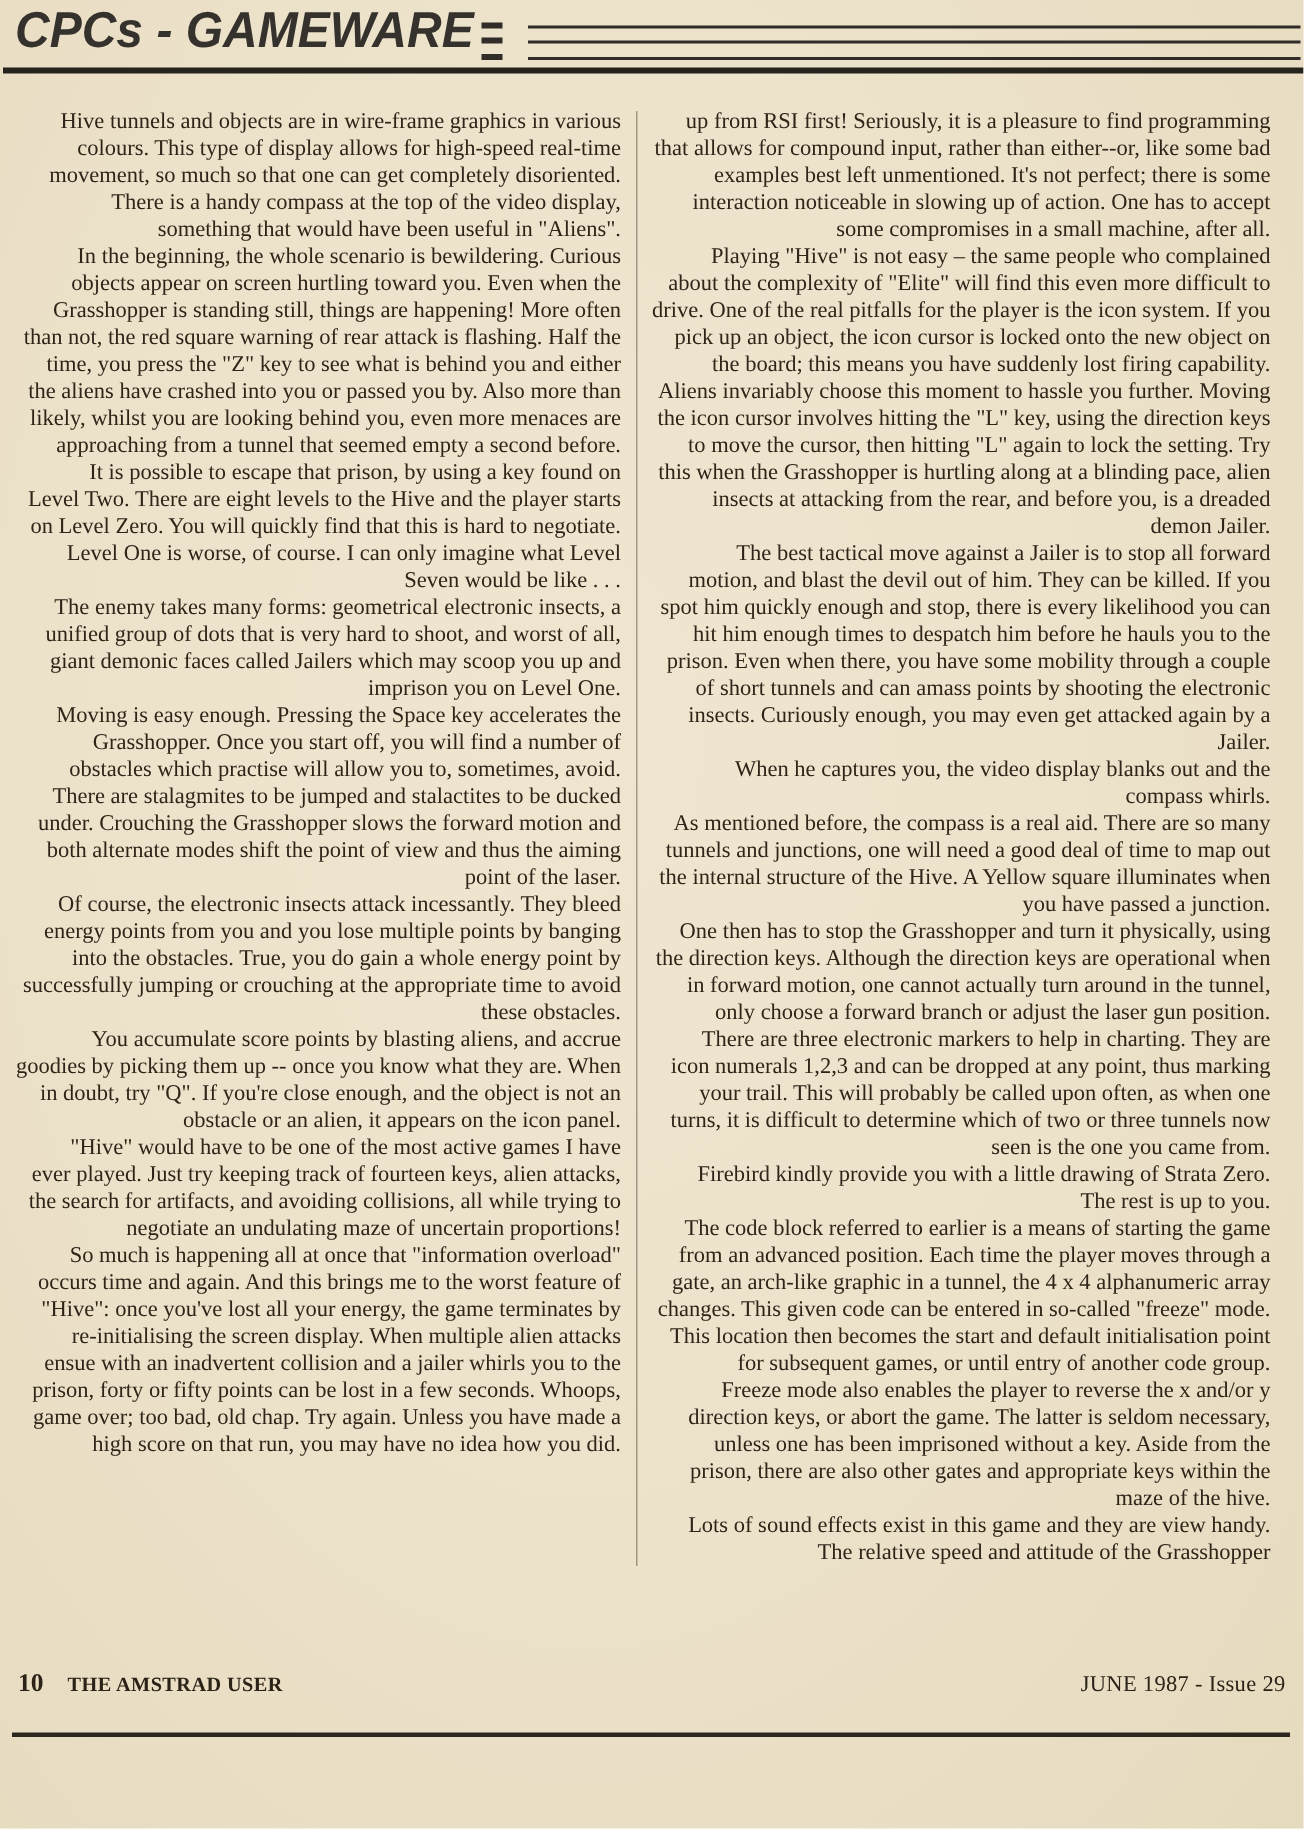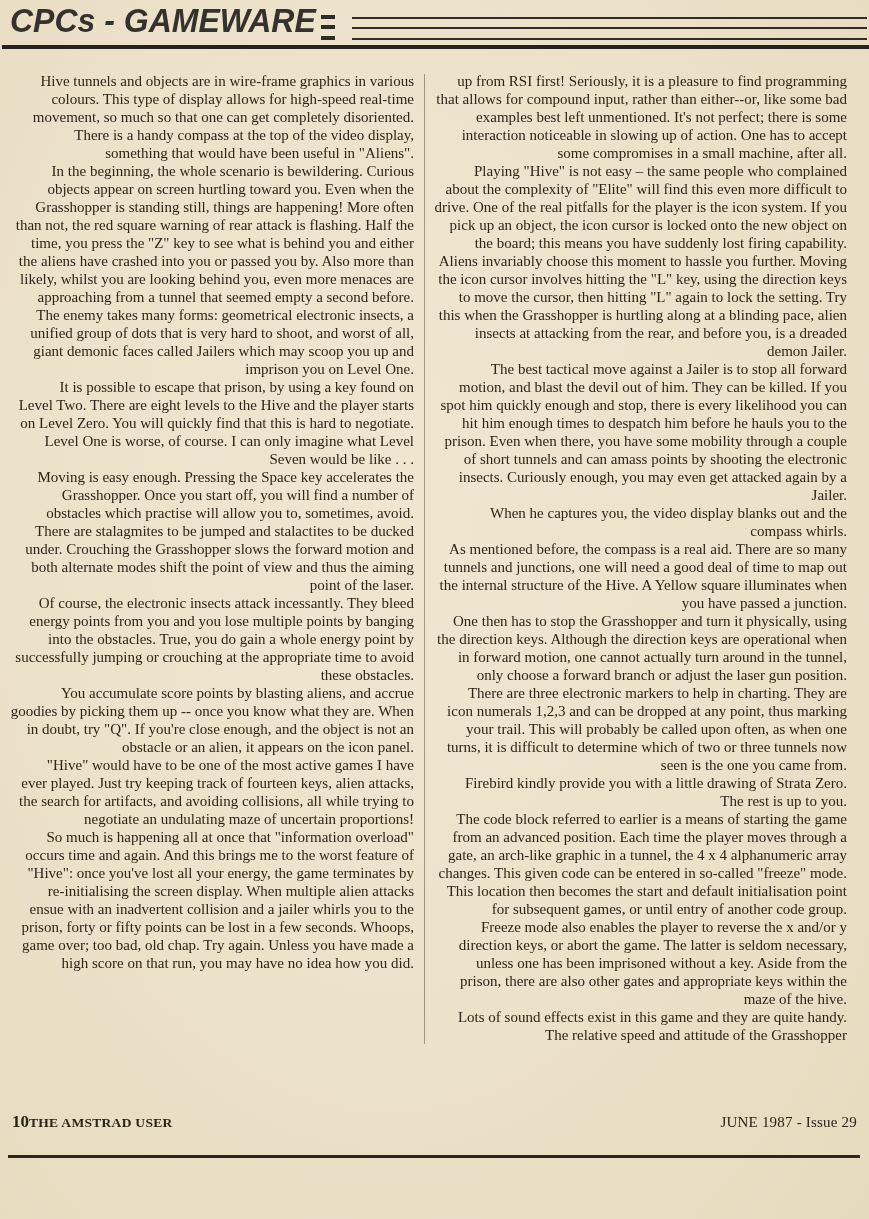--- a/index.html
+++ b/index.html
@@ -39,62 +39,62 @@
   .para.no-indent { text-indent: 0; }
 
   
   .bottom-rule { position: absolute; left: 8px; right: 9px; top: 1155px; height: 3px; background: #2b2620; }
   .footer {
     position: absolute; left: 12px; right: 12px; top: 1112px;
     display: flex; justify-content: space-between; align-items: baseline;
   }
   .footer-left { display: flex; align-items: baseline; }
   .page-number { font-size: 17px; font-weight: bold; color: #2b2317; }
-  .magazine-name { font-size: 13.5px; font-weight: bold; letter-spacing: 0.3px; color: #2b2317; }
+  .magazine-name { font-size: 13.5px; font-weight: bold; letter-spacing: 0.3px; margin-left: 16px; color: #2b2317; }
   .issue-label { font-size: 15px; font-weight: normal; letter-spacing: 0.2px; color: #2b2317; }
 </style>
 </head>
 <body>
 
 <div class="header">
   <div class="masthead">CPCs - GAMEWARE</div>
   <div class="hdash d1"></div>
   <div class="hdash d2"></div>
   <div class="hdash d3"></div>
   <div class="hline l1"></div>
   <div class="hline l2"></div>
   <div class="hline l3"></div>
   <div class="thick-rule"></div>
 </div>
 
 <div class="columns">
   <div class="col left">
       <p class="para">Hive tunnels and objects are in wire-frame graphics in various colours. This type of display allows for high-speed real-time movement, so much so that one can get completely disoriented. There is a handy compass at the top of the video display, something that would have been useful in "Aliens".</p>
       <p class="para">In the beginning, the whole scenario is bewildering. Curious objects appear on screen hurtling toward you. Even when the Grasshopper is standing still, things are happening! More often than not, the red square warning of rear attack is flashing. Half the time, you press the "Z" key to see what is behind you and either the aliens have crashed into you or passed you by. Also more than likely, whilst you are looking behind you, even more menaces are approaching from a tunnel that seemed empty a second before.</p>
+      <p class="para">It is possible to escape that prison, by using a key found on Level Two. There are eight levels to the Hive and the player starts on Level Zero. You will quickly find that this is hard to negotiate. Level One is worse, of course. I can only imagine what Level Seven would be like . . .</p>
       <p class="para">The enemy takes many forms: geometrical electronic insects, a unified group of dots that is very hard to shoot, and worst of all, giant demonic faces called Jailers which may scoop you up and imprison you on Level One.</p>
-      <p class="para">It is possible to escape that prison, by using a key found on Level Two. There are eight levels to the Hive and the player starts on Level Zero. You will quickly find that this is hard to negotiate. Level One is worse, of course. I can only imagine what Level Seven would be like . . .</p>
       <p class="para">Moving is easy enough. Pressing the Space key accelerates the Grasshopper. Once you start off, you will find a number of obstacles which practise will allow you to, sometimes, avoid. There are stalagmites to be jumped and stalactites to be ducked under. Crouching the Grasshopper slows the forward motion and both alternate modes shift the point of view and thus the aiming point of the laser.</p>
       <p class="para">Of course, the electronic insects attack incessantly. They bleed energy points from you and you lose multiple points by banging into the obstacles. True, you do gain a whole energy point by successfully jumping or crouching at the appropriate time to avoid these obstacles.</p>
       <p class="para">You accumulate score points by blasting aliens, and accrue goodies by picking them up -- once you know what they are. When in doubt, try "Q". If you're close enough, and the object is not an obstacle or an alien, it appears on the icon panel.</p>
       <p class="para">"Hive" would have to be one of the most active games I have ever played. Just try keeping track of fourteen keys, alien attacks, the search for artifacts, and avoiding collisions, all while trying to negotiate an undulating maze of uncertain proportions!</p>
       <p class="para">So much is happening all at once that "information overload" occurs time and again. And this brings me to the worst feature of "Hive": once you've lost all your energy, the game terminates by re-initialising the screen display. When multiple alien attacks ensue with an inadvertent collision and a jailer whirls you to the prison, forty or fifty points can be lost in a few seconds. Whoops, game over; too bad, old chap. Try again. Unless you have made a high score on that run, you may have no idea how you did.</p>
     </div>
   <div class="col-divider"></div>
   <div class="col right">
       <p class="para no-indent">up from RSI first! Seriously, it is a pleasure to find programming that allows for compound input, rather than either--or, like some bad examples best left unmentioned. It's not perfect; there is some interaction noticeable in slowing up of action. One has to accept some compromises in a small machine, after all.</p>
       <p class="para">Playing "Hive" is not easy – the same people who complained about the complexity of "Elite" will find this even more difficult to drive. One of the real pitfalls for the player is the icon system. If you pick up an object, the icon cursor is locked onto the new object on the board; this means you have suddenly lost firing capability. Aliens invariably choose this moment to hassle you further. Moving the icon cursor involves hitting the "L" key, using the direction keys to move the cursor, then hitting "L" again to lock the setting. Try this when the Grasshopper is hurtling along at a blinding pace, alien insects at attacking from the rear, and before you, is a dreaded demon Jailer.</p>
       <p class="para">The best tactical move against a Jailer is to stop all forward motion, and blast the devil out of him. They can be killed. If you spot him quickly enough and stop, there is every likelihood you can hit him enough times to despatch him before he hauls you to the prison. Even when there, you have some mobility through a couple of short tunnels and can amass points by shooting the electronic insects. Curiously enough, you may even get attacked again by a Jailer.</p>
       <p class="para">When he captures you, the video display blanks out and the compass whirls.</p>
       <p class="para">As mentioned before, the compass is a real aid. There are so many tunnels and junctions, one will need a good deal of time to map out the internal structure of the Hive. A Yellow square illuminates when you have passed a junction.</p>
       <p class="para">One then has to stop the Grasshopper and turn it physically, using the direction keys. Although the direction keys are operational when in forward motion, one cannot actually turn around in the tunnel, only choose a forward branch or adjust the laser gun position.</p>
       <p class="para">There are three electronic markers to help in charting. They are icon numerals 1,2,3 and can be dropped at any point, thus marking your trail. This will probably be called upon often, as when one turns, it is difficult to determine which of two or three tunnels now seen is the one you came from.</p>
       <p class="para">Firebird kindly provide you with a little drawing of Strata Zero. The rest is up to you.</p>
       <p class="para">The code block referred to earlier is a means of starting the game from an advanced position. Each time the player moves through a gate, an arch-like graphic in a tunnel, the 4 x 4 alphanumeric array changes. This given code can be entered in so-called "freeze" mode. This location then becomes the start and default initialisation point for subsequent games, or until entry of another code group.</p>
       <p class="para">Freeze mode also enables the player to reverse the x and/or y direction keys, or abort the game. The latter is seldom necessary, unless one has been imprisoned without a key. Aside from the prison, there are also other gates and appropriate keys within the maze of the hive.</p>
-      <p class="para">Lots of sound effects exist in this game and they are quite handy. The relative speed and attitude of the Grasshopper</p>
+      <p class="para">Lots of sound effects exist in this game and they are view handy. The relative speed and attitude of the Grasshopper</p>
     </div>
 </div>
 
 <div class="bottom-rule"></div>
 
 <div class="footer">
   <div class="footer-left">
     <span class="page-number">10</span>
     <span class="magazine-name">THE AMSTRAD USER</span>
   </div>

